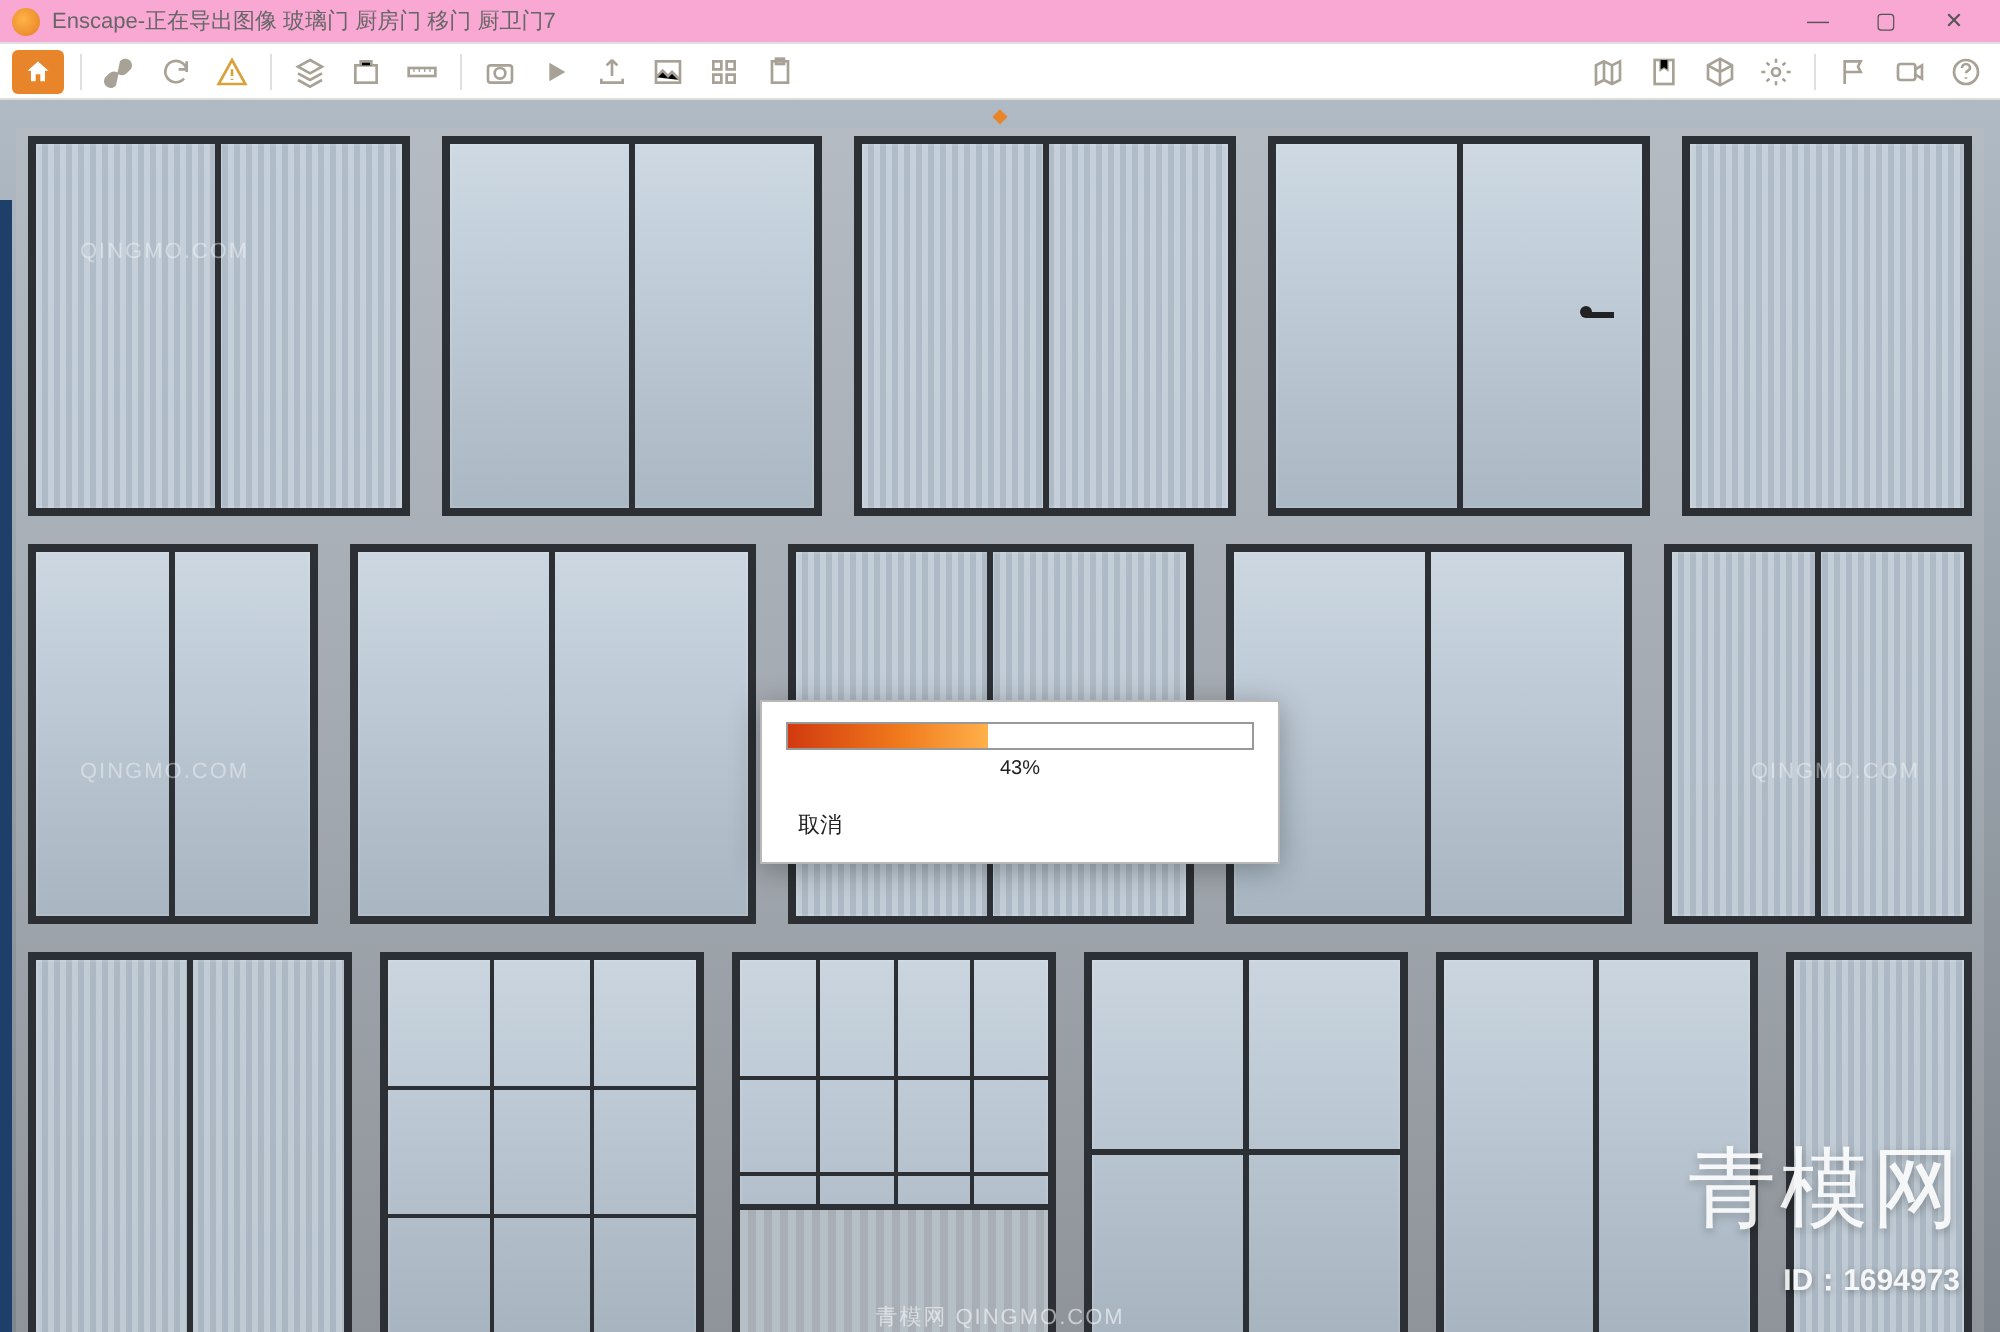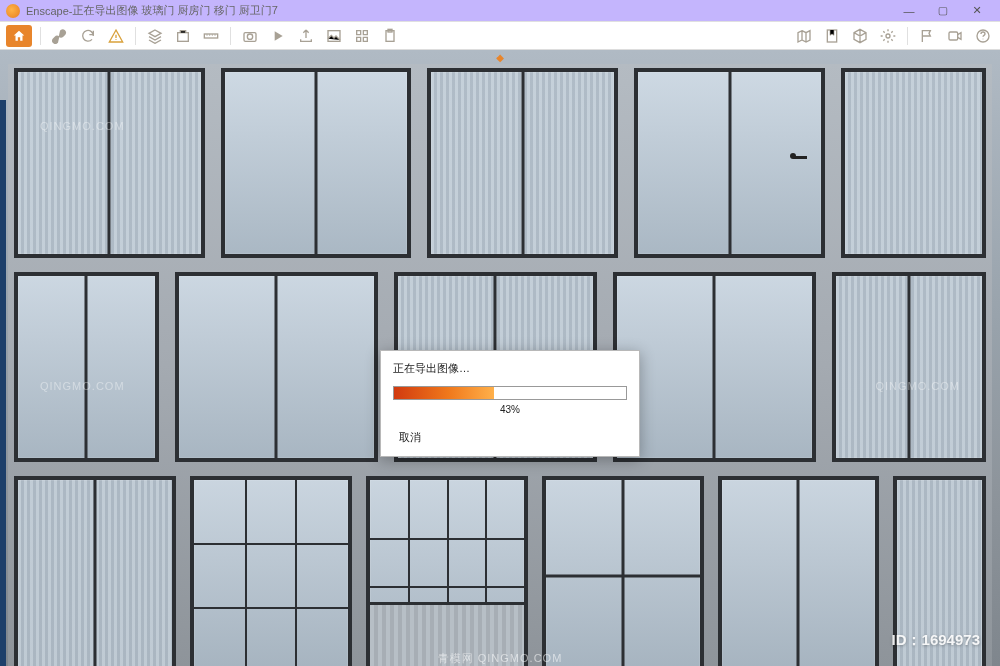--- a/index.html
+++ b/index.html
@@ -8,21 +8,21 @@
       height: 666px;
       font-family: "Microsoft YaHei", Arial, sans-serif;
       font-size: 11px;
       overflow: hidden;
       background: #9fa8b0;
       position: relative;
     }
     .window { width: 100%; height: 100%; display: flex; flex-direction: column; }
     .titlebar {
       height: 22px;
-      background: #c4b5fd;
+      background: #f9a8d4;
       display: flex;
       align-items: center;
       padding: 0 6px;
       border-bottom: 1px solid #e0e0e0;
       color: #666;
       font-size: 11px;
     }
     .titlebar .logo {
       width: 14px; height: 14px; margin-right: 6px;
       background: radial-gradient(circle at 40% 40%, #ffb347, #e67e22);
@@ -342,25 +342,25 @@
             <div class="mid-v"></div>
           </div>
         <div class="door ribbed" style="flex:0.55"></div>
       </div>
     </div>
 
     <div class="wm-corner wm-tl">QINGMO.COM</div>
     <div class="wm-corner wm-ml">QINGMO.COM</div>
     <div class="wm-corner wm-mr">QINGMO.COM</div>
 
+    <div class="watermark-text">青模网</div>
     <div class="watermark-id">ID：1694973</div>
     <div class="watermark-center">青模网 QINGMO.COM</div>
 
     <div class="dialog">
-      <div class="dlg-title">正在导出图像…</div>
       <div class="progress-outer">
         <div class="progress-inner" style="width:43%"></div>
       </div>
       <div class="pct">43%</div>
       <div class="dlg-actions">
         <button class="cancel-btn"><span>取消</span></button>
       </div>
     </div>
   </div>
 </div>

